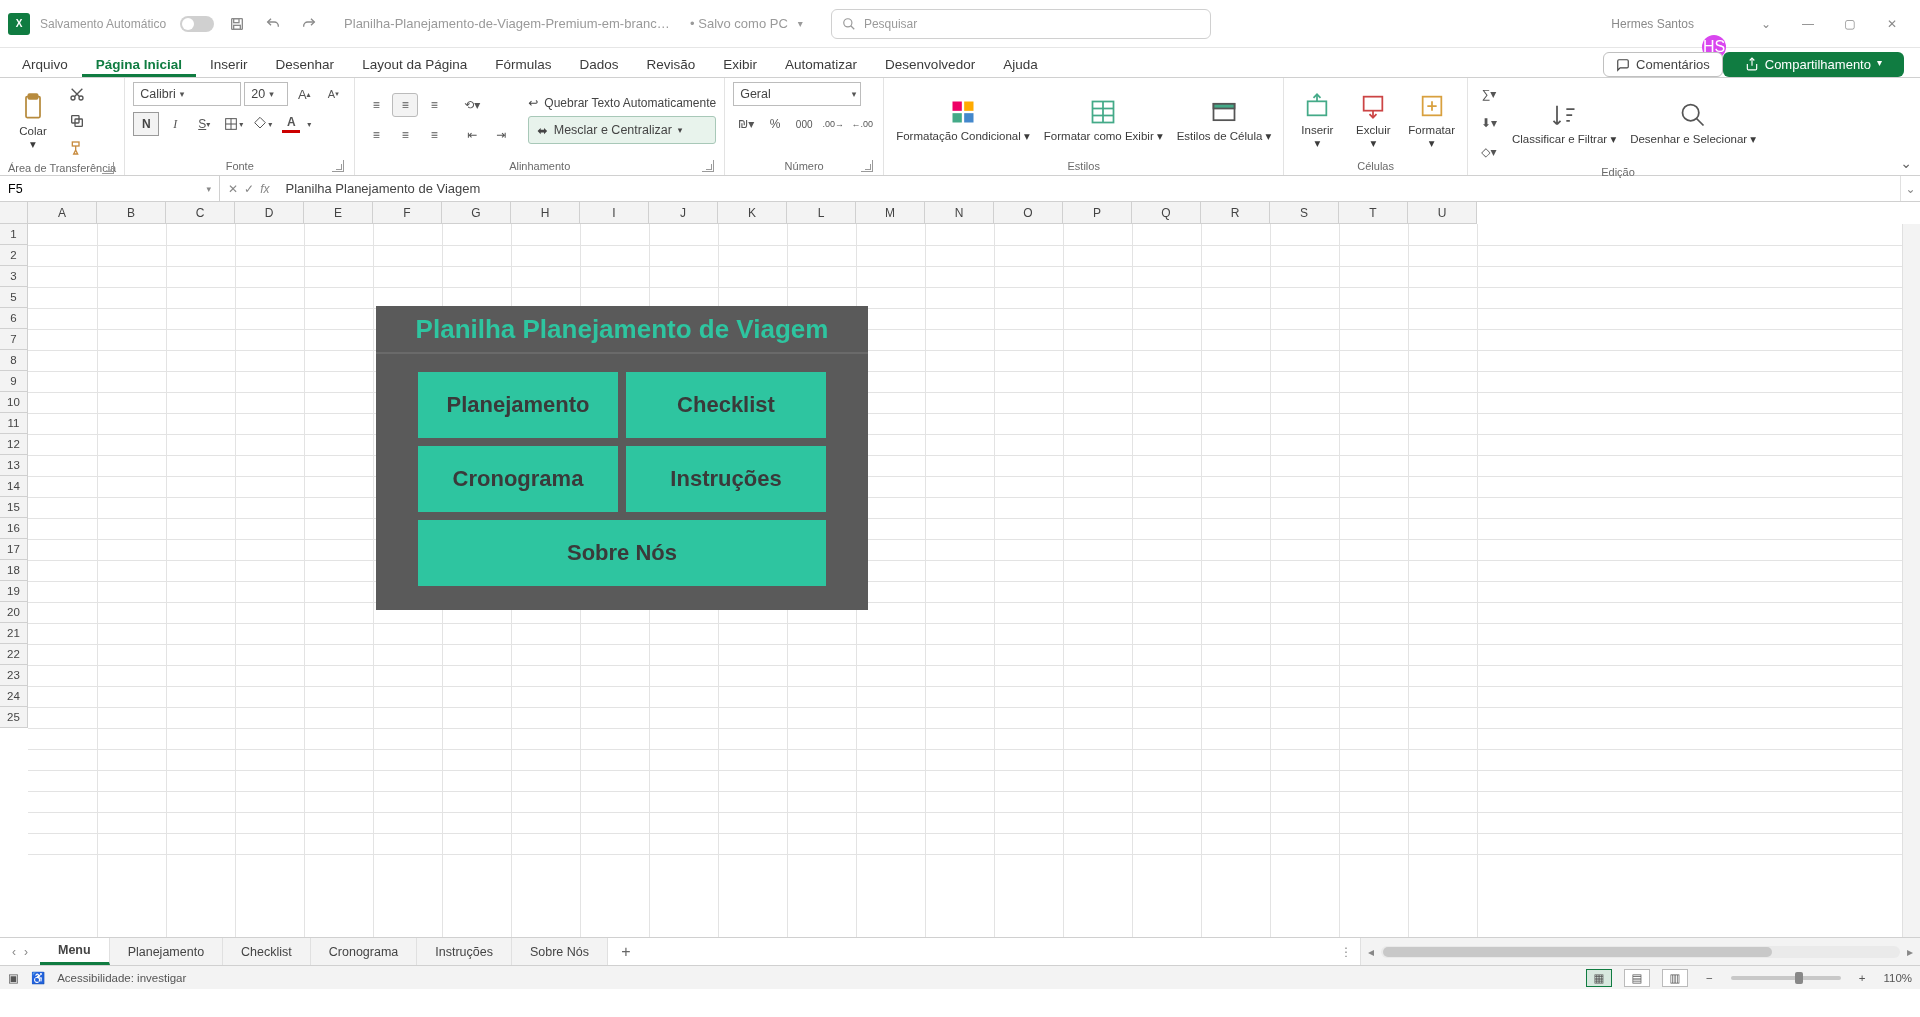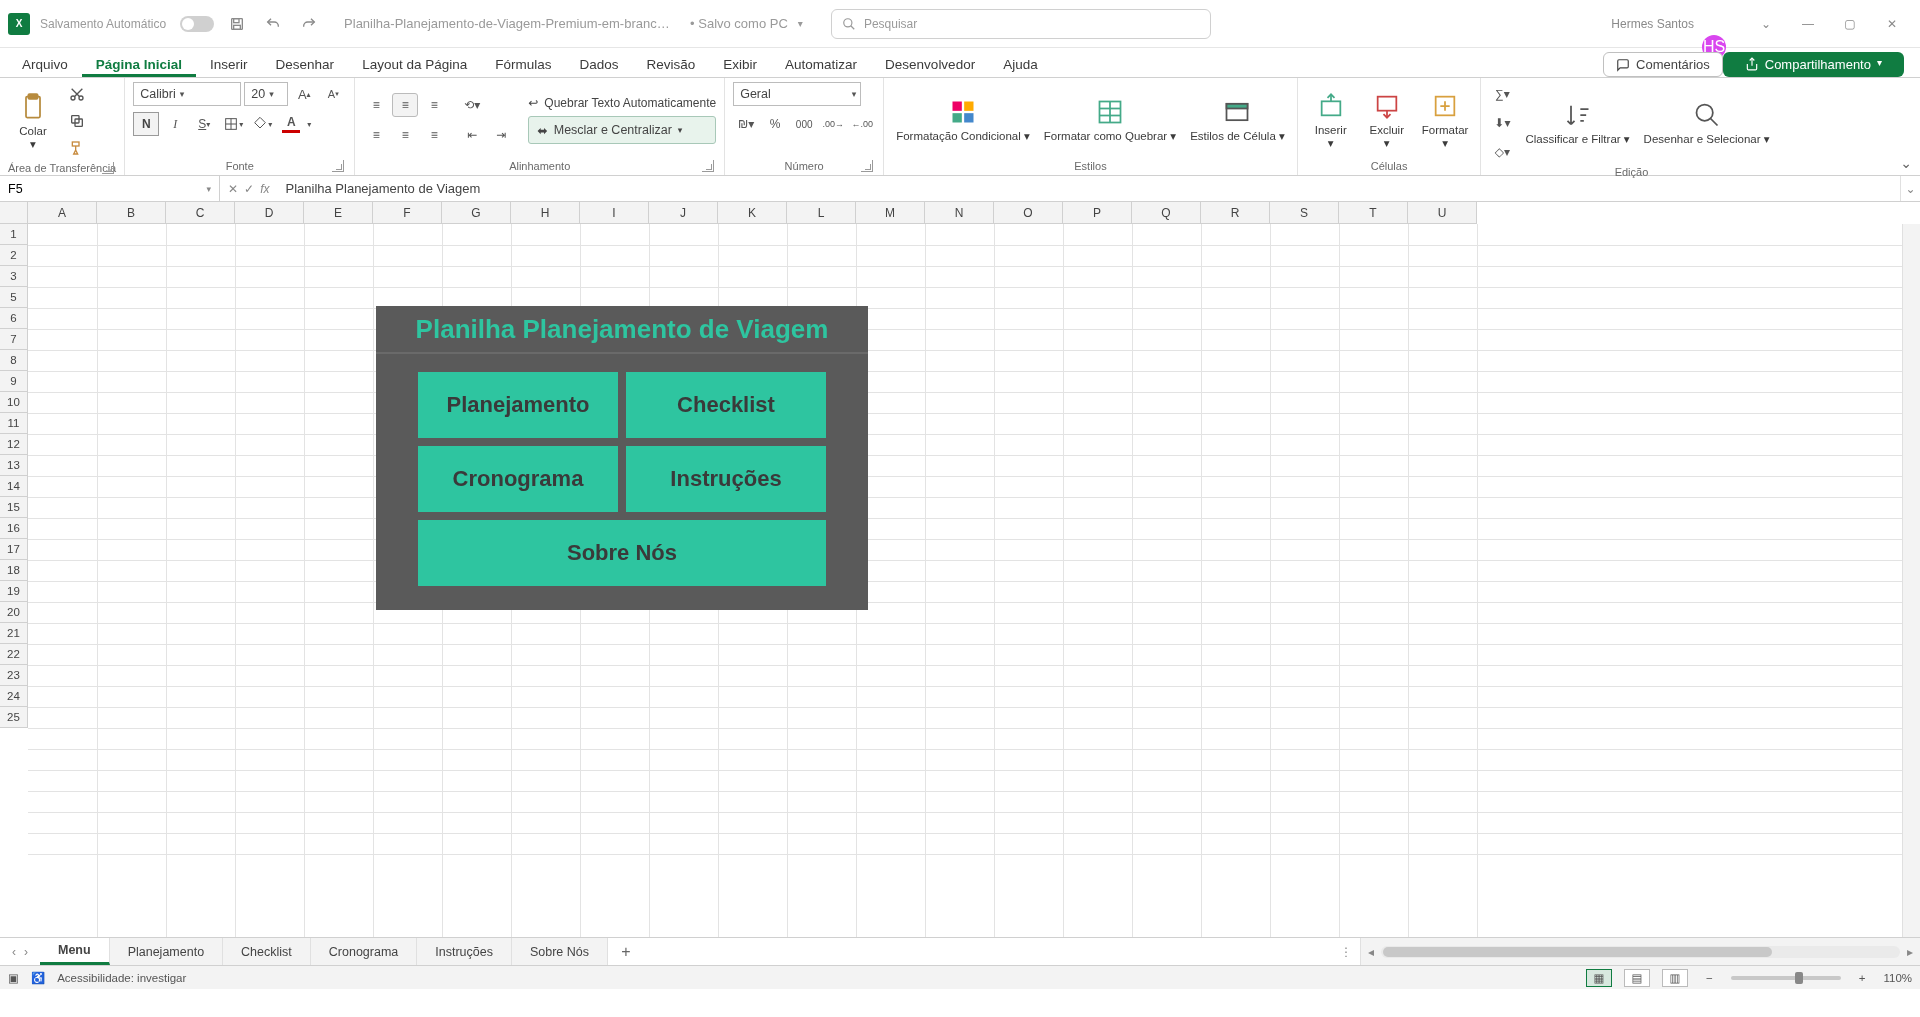--- a/index.html
+++ b/index.html
@@ -342,21 +342,21 @@
       </div>
       <div class="vbtn">
         <div class="ico">
             <svg width="28" height="28" viewBox="0 0 24 24" fill="none" stroke="#4a8" stroke-width="1.5">
               <rect x="3" y="3" width="18" height="18"></rect>
               <line x1="3" y1="9" x2="21" y2="9"></line>
               <line x1="3" y1="15" x2="21" y2="15"></line>
               <line x1="12" y1="3" x2="12" y2="21"></line>
             </svg>
           </div>
-        <div class="lbl"><span>Formatar como Quebrar</span> ▾</div>
+        <div class="lbl"><span>Formatar como Exibir</span> ▾</div>
       </div>
       <div class="vbtn">
         <div class="ico">
             <svg width="28" height="28" viewBox="0 0 24 24" fill="none" stroke="#555" stroke-width="1.5">
               <rect x="3" y="5" width="18" height="14"></rect>
               <rect x="3" y="5" width="18" height="4" fill="#4a8"></rect>
             </svg>
           </div>
         <div class="lbl"><span>Estilos de Célula</span> ▾</div>
       </div>

